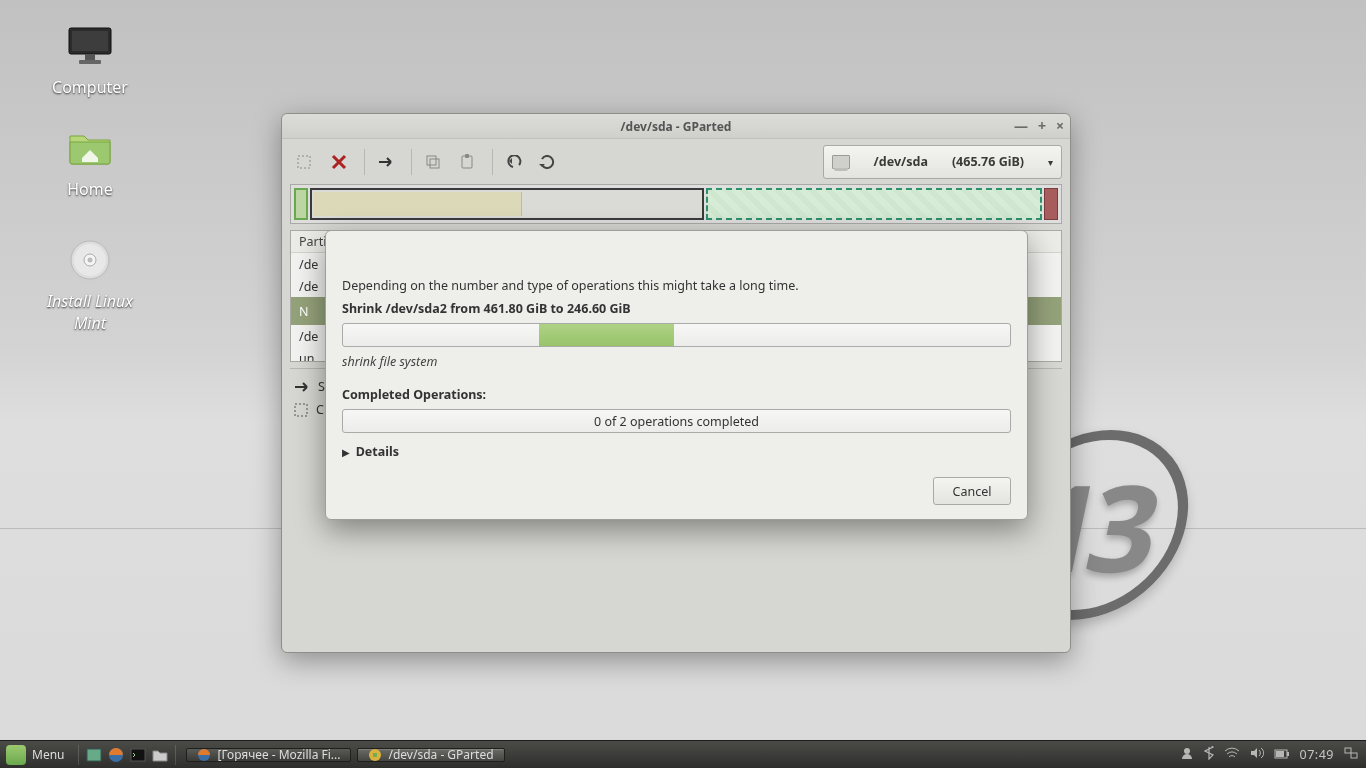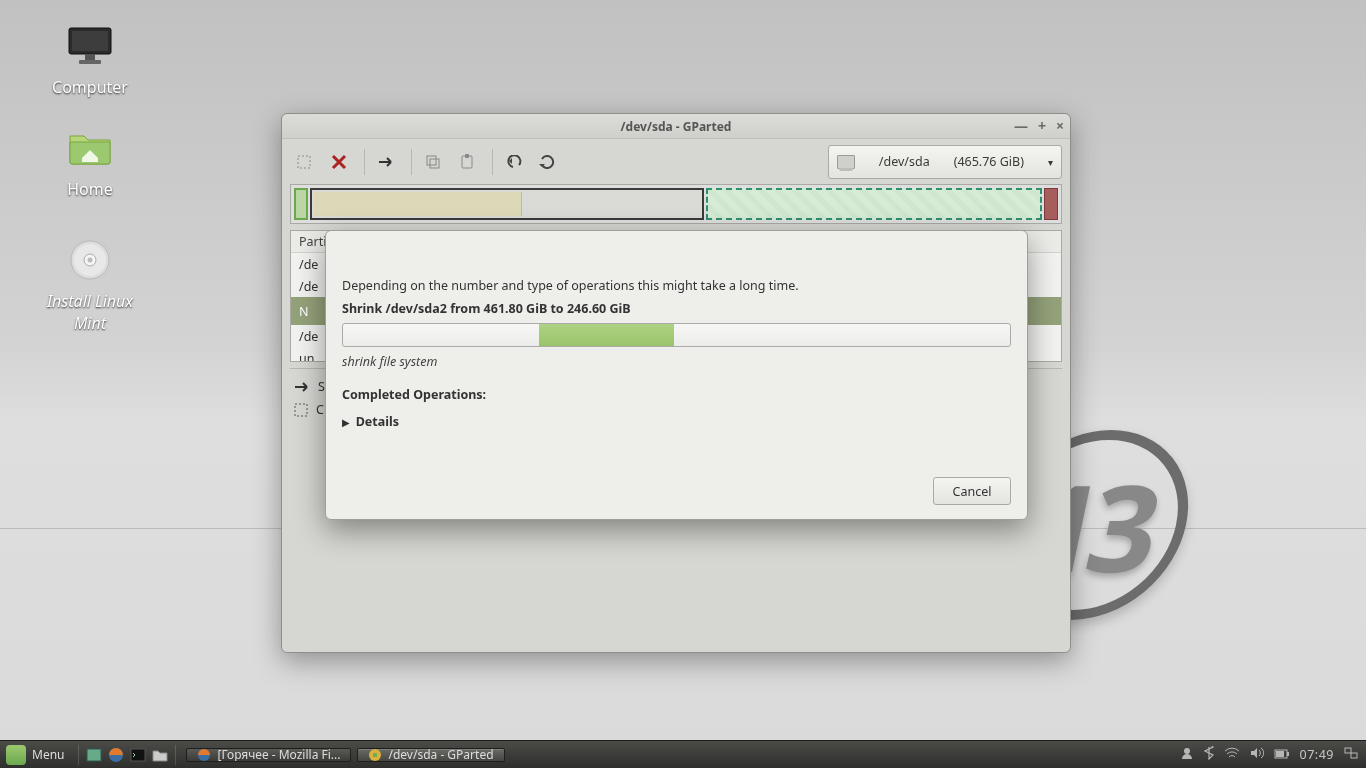--- a/index.html
+++ b/index.html
@@ -82,21 +82,21 @@
   width: 30px; height: 30px; display: flex; align-items: center; justify-content: center;
   margin-right: 4px; color: #555; cursor: pointer;
 }
 .toolbar .tbtn svg { display: block; }
 .toolbar .sep { width: 1px; height: 26px; background: #b6b6b2; margin: 0 6px; }
 .device-drop {
   margin-left: auto; height: 34px; min-width: 176px;
   border: 1px solid #a9a9a5; border-radius: 3px;
   background: linear-gradient(#f4f4f1, #e3e3df);
   display: flex; align-items: center; padding: 0 8px; gap: 24px;
-  font-size: 12.5px; color: #3a3a38; cursor: pointer;
+  font-size: 12.5px; color: #3a3a38; cursor: pointer; font-weight: bold;
 }
 .device-drop .disk-ic { width: 18px; height: 14px; background: #cfcfcb; border: 1px solid #9a9a96; border-radius: 1px; position: relative; }
 .device-drop .disk-ic::after { content:""; position:absolute; bottom:-3px; left:1px; right:1px; height:3px; background:#bdbdb9; border-radius:0 0 2px 2px; }
 .device-drop .chev { margin-left: auto; font-size: 10px; }
 
 .disk-graph {
   margin: 0 8px; height: 40px; border: 1px solid #a9a9a5;
   background: #dedede; display: flex; align-items: stretch; padding: 3px;
   gap: 2px;
 }
@@ -355,20 +355,23 @@
 </div>
 
 <div class="dialog">
   <div class="msg">Depending on the number and type of operations this might take a long time.</div>
   <div class="op-title">Shrink /dev/sda2 from 461.80 GiB to 246.60 GiB</div>
   <div class="progress-outer">
     <div class="progress-fill"></div>
   </div>
   <div class="sub-msg">shrink file system</div>
   <div class="comp-title">Completed Operations:</div>
+  <div class="progress-outer text-center">
+    <span>0 of 2 operations completed</span>
+  </div>
   <div class="details-row">
     <span class="tri">▶</span>
     <strong>Details</strong>
   </div>
   <div class="btn-row">
     <button class="btn">Cancel</button>
   </div>
 </div>
 
 <div class="taskbar">

